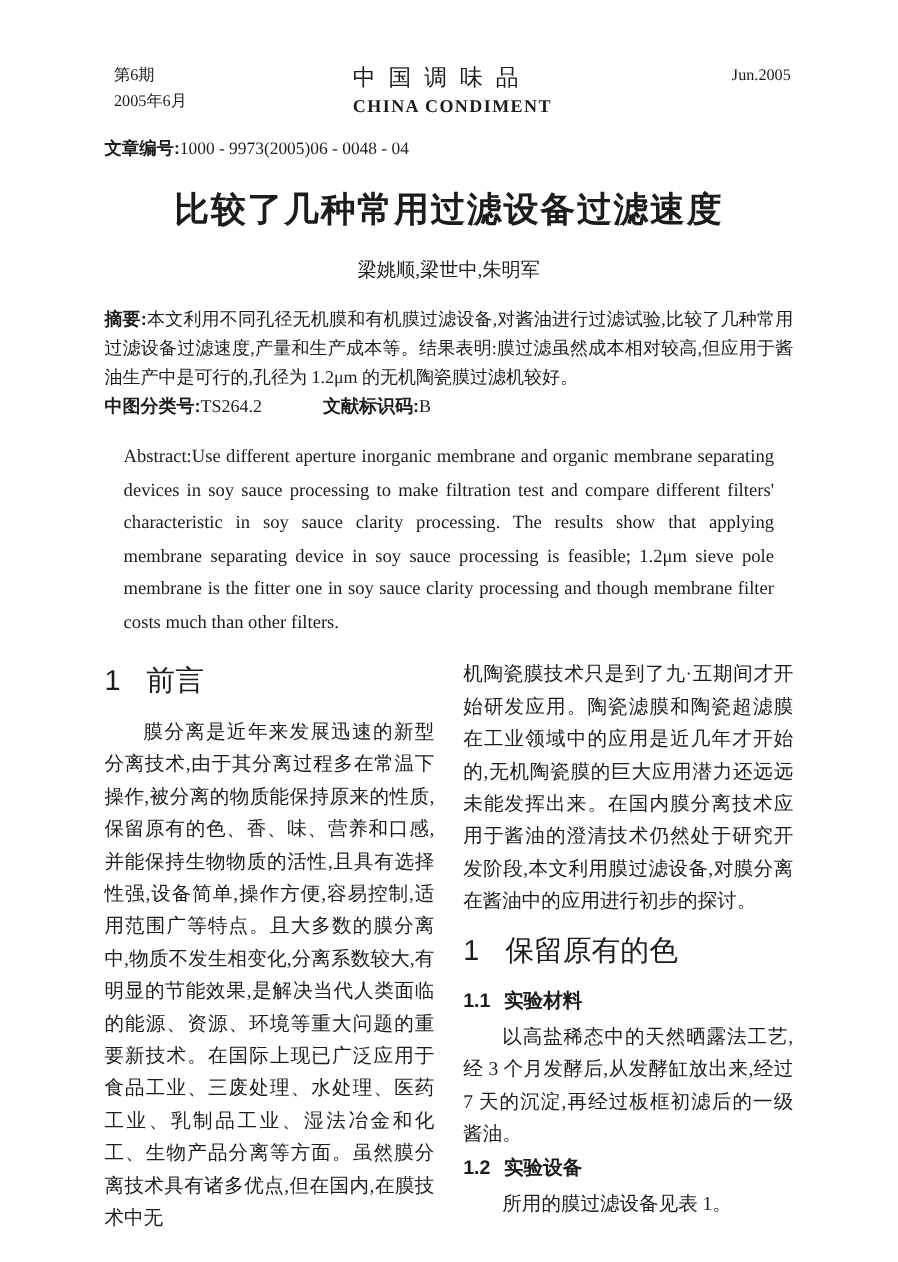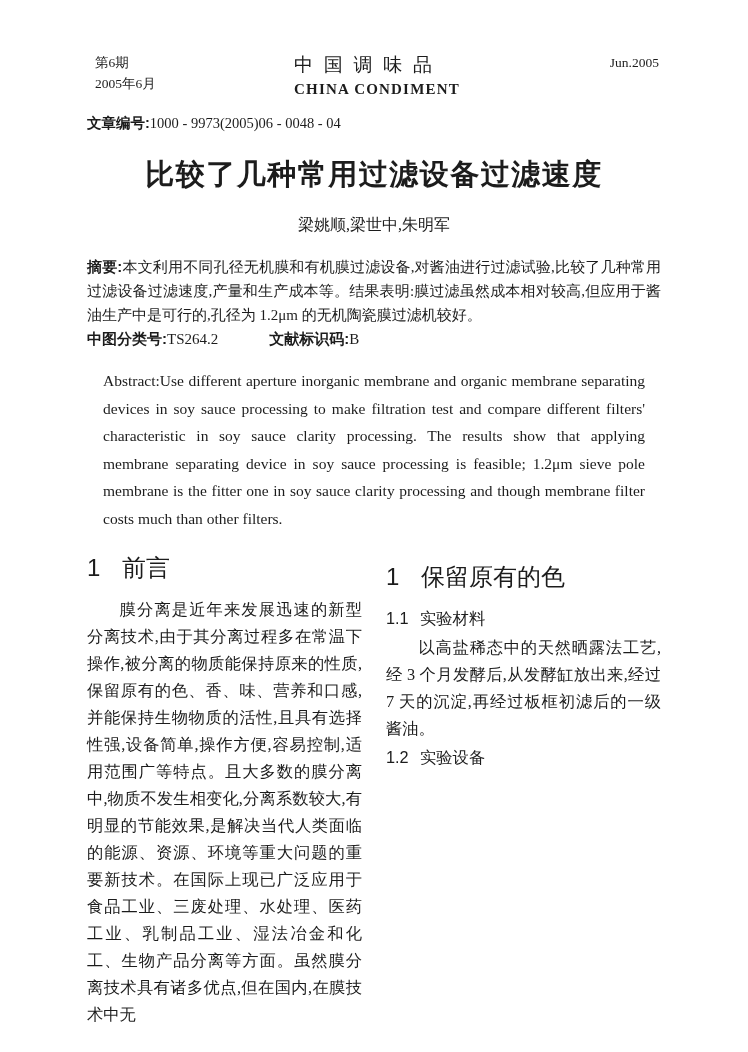--- a/index.html
+++ b/index.html
@@ -33,21 +33,21 @@
   .abs-cn p { margin:0; }
   .clc-gap { display:inline-block; width:3.4em; }
   
   .abs-en { margin-top:9px; font-size:15.5px; line-height:27.5px; text-align:justify; }
   .abs-en p { margin:16px; }
   
   .body-cols { margin-top:12px; display:flex; gap:24px; font-size:16.3px; line-height:27px; }
   .col { flex:1; min-width:0; text-align:justify; text-justify:inter-ideograph; }
   .sec-h { font-family:Liberation Sans, sans-serif; font-size:24px; margin:6px 0 15px 0; }
   .sec-h .num { margin-right:0.9em; }
-  .sub-h { font-family:"Liberation Sans","DejaVu Sans",sans-serif; font-weight:normal; font-size:16.3px; margin:2px 0; }
+  .sub-h { font-family:"Liberation Sans","DejaVu Sans",sans-serif; font-weight:bold; font-size:16.3px; margin:2px 0; }
   .sub-h .num { margin-right:0.7em; }
   .p-ind { margin:0; text-indent:2em; }
   .p-cont { margin:0; }
   .sec-h-right { margin-top:15px; }
 </style>
 </head>
 <body>
 
 <div class="page">
 
@@ -86,26 +86,28 @@
   </div>
 
   <div class="body-cols">
     <div class="col">
       <div class="sec-h">
         <span class="num">1</span><span>前言</span>
       </div>
       <p class="p-ind">膜分离是近年来发展迅速的新型分离技术,由于其分离过程多在常温下操作,被分离的物质能保持原来的性质,保留原有的色、香、味、营养和口感,并能保持生物物质的活性,且具有选择性强,设备简单,操作方便,容易控制,适用范围广等特点。且大多数的膜分离中,物质不发生相变化,分离系数较大,有明显的节能效果,是解决当代人类面临的能源、资源、环境等重大问题的重要新技术。在国际上现已广泛应用于食品工业、三废处理、水处理、医药工业、乳制品工业、湿法冶金和化工、生物产品分离等方面。虽然膜分离技术具有诸多优点,但在国内,在膜技术中无</p>
     </div>
     <div class="col">
+      <p class="p-cont">机陶瓷膜技术只是到了九·五期间才开始研发应用。陶瓷滤膜和陶瓷超滤膜在工业领域中的应用是近几年才开始的,无机陶瓷膜的巨大应用潜力还远远未能发挥出来。在国内膜分离技术应用于酱油的澄清技术仍然处于研究开发阶段,本文利用膜过滤设备,对膜分离在酱油中的应用进行初步的探讨。</p>
       <div class="sec-h sec-h-right">
         <span class="num">1</span><span>保留原有的色</span>
       </div>
       <div class="sub-h">
         <span class="num">1.1</span><span>实验材料</span>
       </div>
       <p class="p-ind">以高盐稀态中的天然晒露法工艺,经 3 个月发酵后,从发酵缸放出来,经过 7 天的沉淀,再经过板框初滤后的一级酱油。</p>
       <div class="sub-h">
         <span class="num">1.2</span><span>实验设备</span>
       </div>
+      <p class="p-ind">所用的膜过滤设备见表 1。</p>
     </div>
   </div>
 
 </div>
 
 </body></html>

